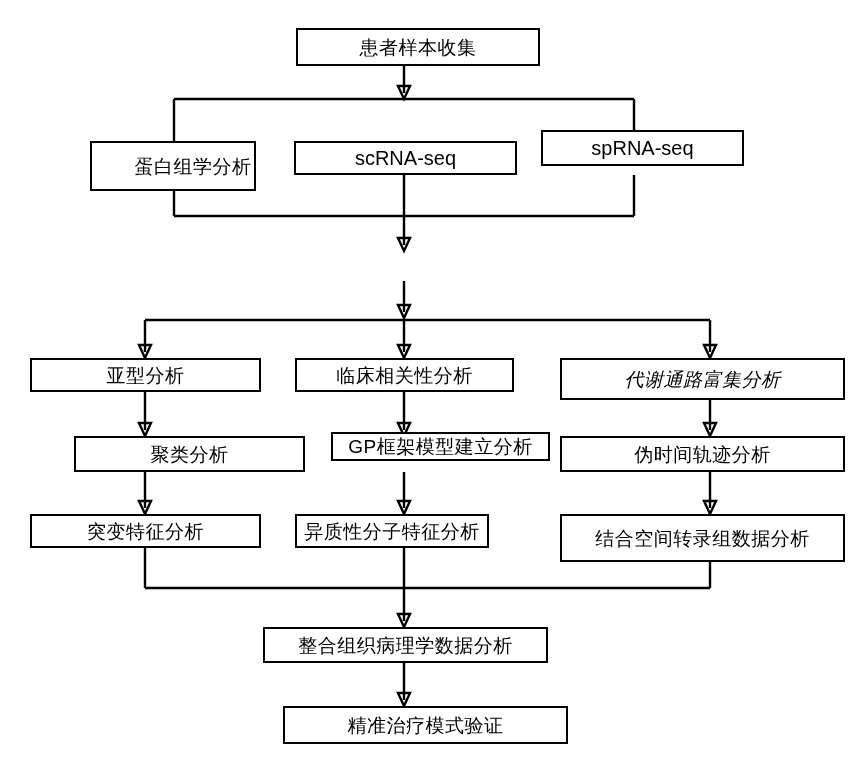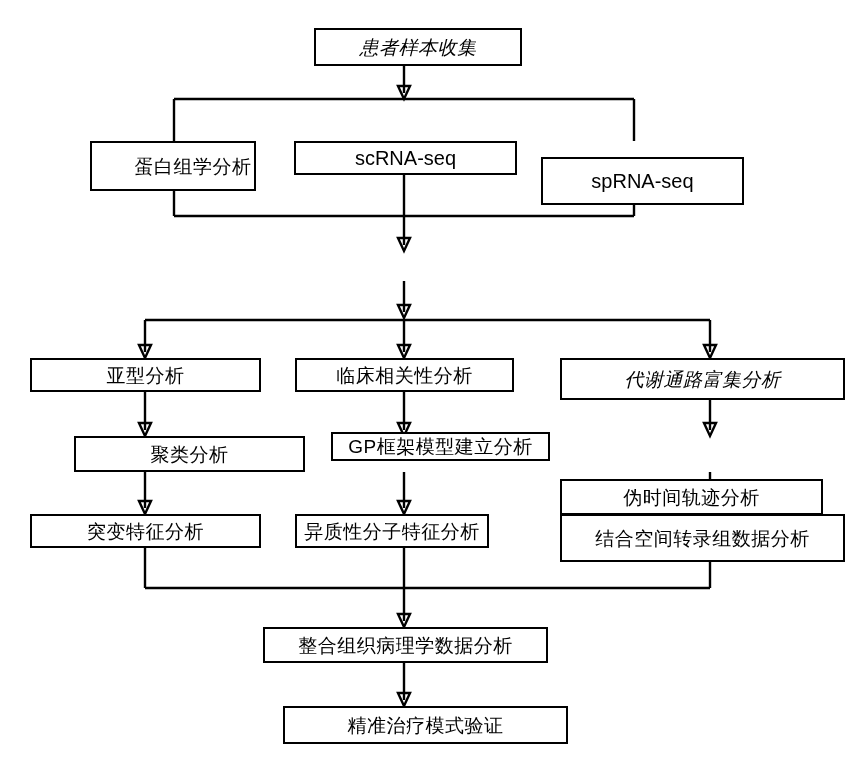--- a/index.html
+++ b/index.html
@@ -89,34 +89,34 @@
     <path d="M 404 548 L 404 588"></path>
     <path d="M 710 548 L 710 588"></path>
     <path d="M 145 588 L 710 588"></path>
     <path d="M 404 588 L 404 621"></path>
     <path d="M 398 614 L 404 627 L 410 614 Z" fill="#000000" stroke="none"></path>
 
     <path d="M 404 663 L 404 700"></path>
     <path d="M 398 693 L 404 706 L 410 693 Z" fill="#000000" stroke="none"></path>
   </svg>
 
-  <div class="node" style="left:314px; top:28px; width:208px; height:38px;font-style:italic;">患者样本收集</div>
+  <div class="node" style="left:296px; top:28px; width:244px; height:38px;">患者样本收集</div>
 
   <div class="node" style="left:90px; top:141px; width:166px; height:50px;padding-left:40px;">蛋白组学分析</div>
   <div class="node latin" style="left:294px; top:141px; width:223px; height:34px;">scRNA-seq</div>
-  <div class="node latin" style="left:541px; top:157px; width:203px; height:48px;">spRNA-seq</div>
+  <div class="node latin" style="left:541px; top:130px; width:203px; height:36px;">spRNA-seq</div>
 
 
   <div class="node" style="left:30px; top:358px; width:231px; height:34px;">亚型分析</div>
   <div class="node" style="left:295px; top:358px; width:219px; height:34px;">临床相关性分析</div>
   <div class="node" style="left:560px; top:358px; width:285px; height:42px;font-style:italic;">代谢通路富集分析</div>
 
   <div class="node" style="left:30px; top:436px; width:231px; height:36px;margin-left:44px;">聚类分析</div>
   <div class="node" style="left:295px; top:432px; width:219px; height:29px;margin-left:36px;">GP框架模型建立分析</div>
-  <div class="node" style="left:560px; top:436px; width:263px; height:36px;margin-top:43px;">伪时间轨迹分析</div>
+  <div class="node" style="left:560px; top:436px; width:285px; height:36px;">伪时间轨迹分析</div>
 
   <div class="node" style="left:30px; top:514px; width:231px; height:34px;">突变特征分析</div>
   <div class="node" style="left:295px; top:514px; width:194px; height:34px;">异质性分子特征分析</div>
   <div class="node" style="left:560px; top:514px; width:285px; height:48px;">结合空间转录组数据分析</div>
 
   <div class="node" style="left:263px; top:627px; width:285px; height:36px;">整合组织病理学数据分析</div>
 
   <div class="node" style="left:263px; top:706px; width:285px; height:38px;margin-left:20px;">精准治疗模式验证</div>
 
 </div>

